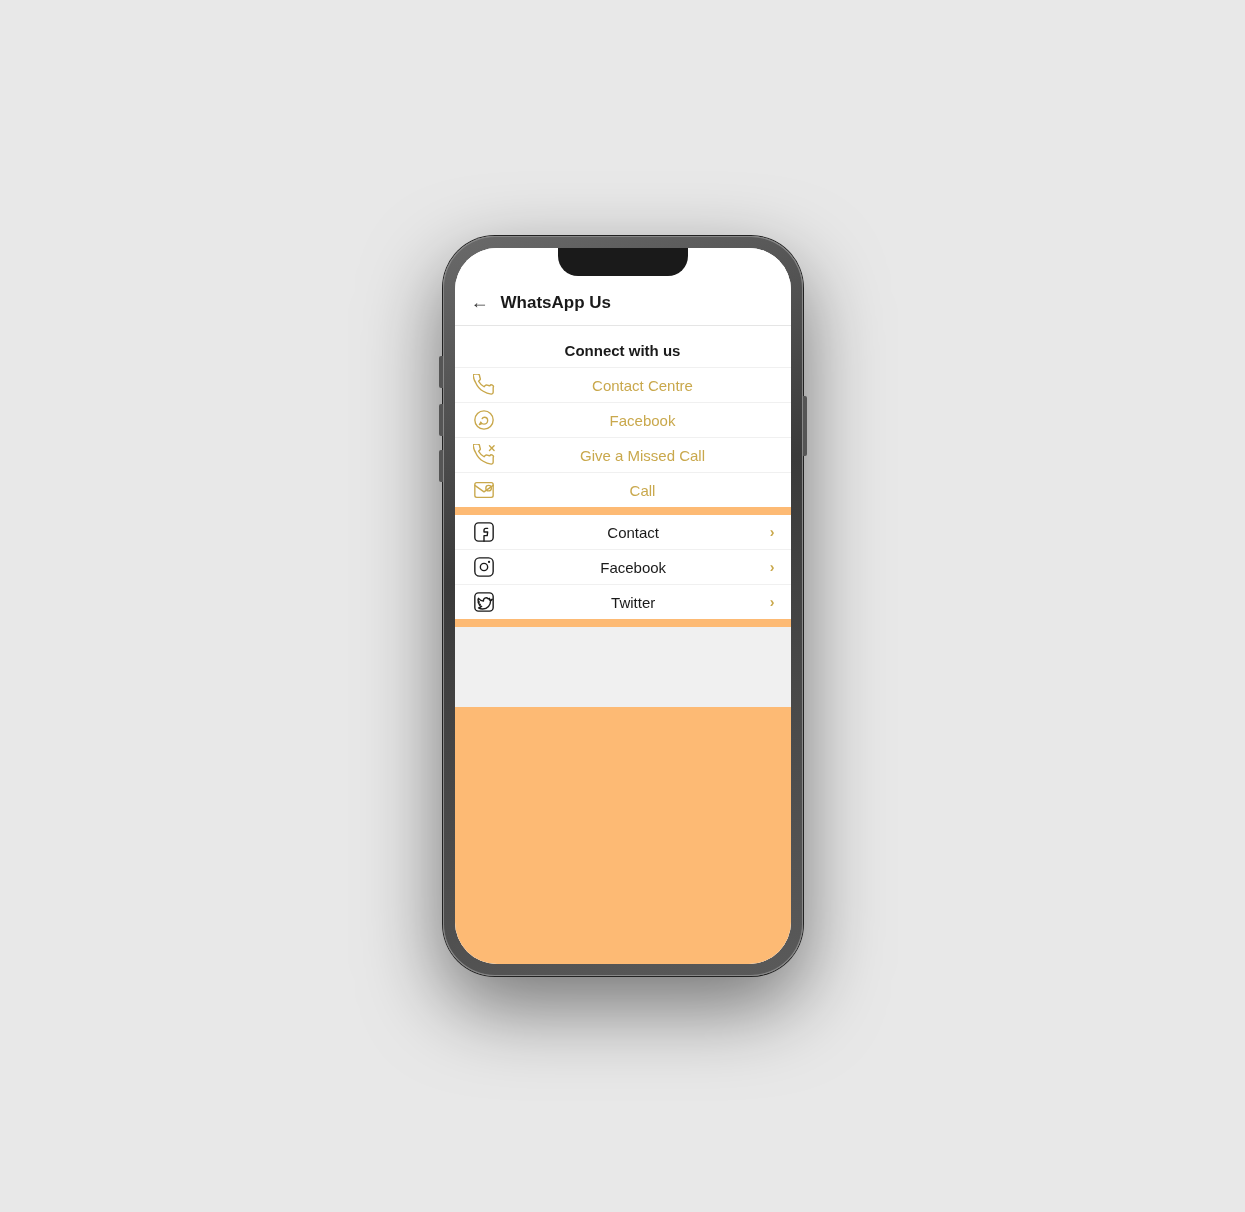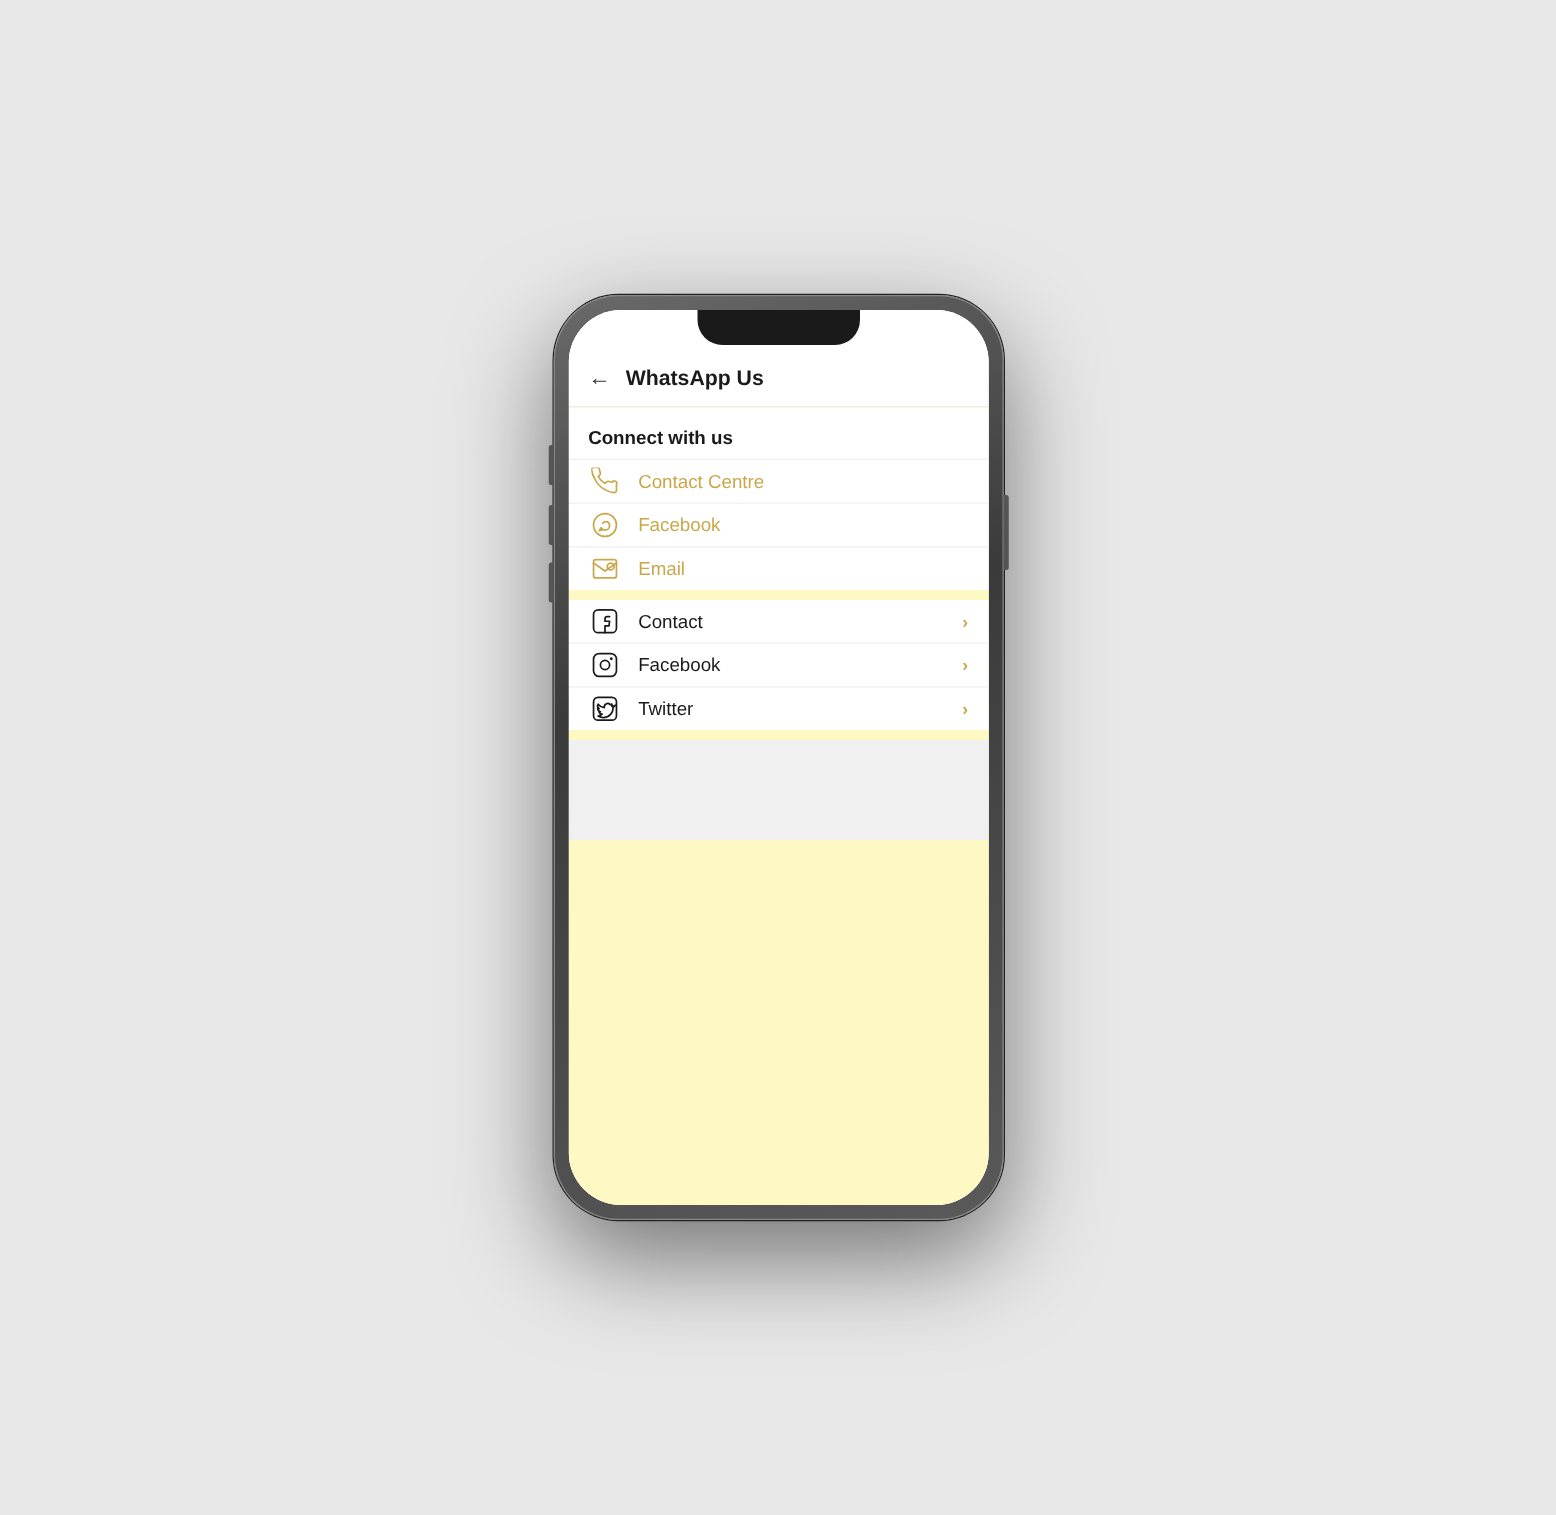--- a/index.html
+++ b/index.html
@@ -77,21 +77,22 @@
     .header-title {
       font-size: 17px;
       font-weight: 600;
       color: #1a1a1a;
     }
 
     
     .content {
       flex: 1;
       overflow-y: auto;
-      background: #fef9c3;
+      background: #fdba74;
+      text-align: center;
     }
 
     
     .section {
       background: #ffffff;
       margin-bottom: 8px;
     }
 
     .section-header {
       padding: 16px 16px 8px 16px;
@@ -231,30 +232,40 @@
             <div class="item-icon">
               <svg viewBox="0 0 24 24" fill="none" stroke="#c9a84c" stroke-width="1.5" stroke-linecap="round" stroke-linejoin="round">
                 <circle cx="12" cy="12" r="10"></circle>
                 <path d="M8.5 14.5s1.5 2 3.5 2 4-1.5 4-4-1.8-3.5-3.5-3.5c-1 0-2 .5-2.5 1.5"></path>
                 <path d="M8.5 14.5L7 17l2.5-1"></path>
               </svg>
             </div>
             <span class="item-label item-label-gold">Facebook</span>
           </div>
 
+          <div class="list-item">
+            <div class="item-icon">
+              <svg viewBox="0 0 24 24" fill="none" stroke="#c9a84c" stroke-width="1.5" stroke-linecap="round" stroke-linejoin="round">
+                <path d="M22 16.92v3a2 2 0 01-2.18 2 19.79 19.79 0 01-8.63-3.07A19.5 19.5 0 013.07 9.8 19.79 19.79 0 01.16 1.17 2 2 0 012.14 0h3a2 2 0 012 1.72c.127.96.361 1.903.7 2.81a2 2 0 01-.45 2.11L6.09 7.91a16 16 0 006 6l1.27-1.27a2 2 0 012.11-.45c.907.339 1.85.573 2.81.7A2 2 0 0122 14.92z"></path>
+                <line x1="18" y1="2" x2="23" y2="7"></line>
+                <line x1="23" y1="2" x2="18" y2="7"></line>
+              </svg>
+            </div>
+            <span class="item-label item-label-gold">Give a Missed Call</span>
+          </div>
 
           <div class="list-item">
             <div class="item-icon">
               <svg viewBox="0 0 24 24" fill="none" stroke="#c9a84c" stroke-width="1.5" stroke-linecap="round" stroke-linejoin="round">
                 <rect x="2" y="4" width="20" height="16" rx="2"></rect>
                 <path d="M2 7l10 7 10-7"></path>
                 <circle cx="17" cy="10" r="3" fill="none"></circle>
               </svg>
             </div>
-            <span class="item-label item-label-gold">Email</span>
+            <span class="item-label item-label-gold">Call</span>
           </div>
         </div>
 
         <div class="section">
 
           <div class="list-item">
             <div class="item-icon">
               <svg viewBox="0 0 24 24" fill="none" stroke="#1a1a1a" stroke-width="1.5" stroke-linecap="round" stroke-linejoin="round">
                 <rect x="2" y="2" width="20" height="20" rx="4"></rect>
                 <path d="M16 8h-2a2 2 0 00-2 2v2h4l-.5 4H12v6"></path>

